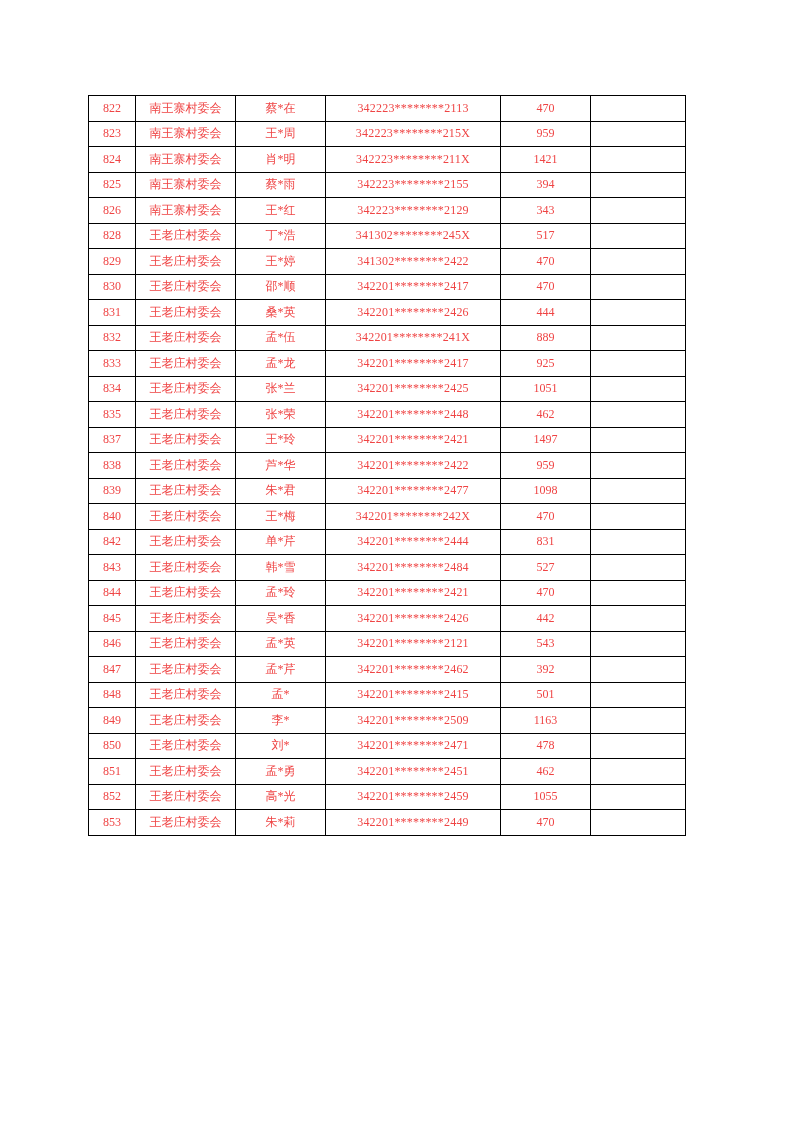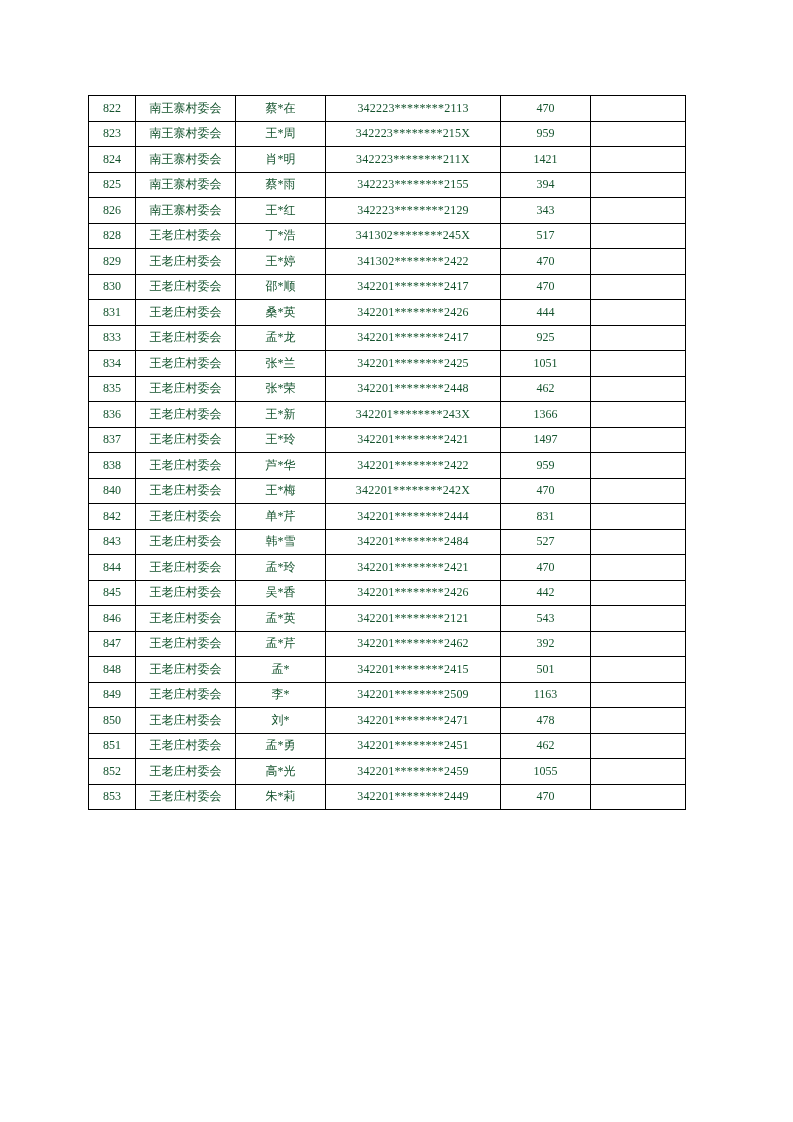--- a/index.html
+++ b/index.html
@@ -7,21 +7,21 @@
     padding: 0;
     background: #ffffff;
   }
   .page {
     position: relative;
     width: 793px;
     height: 1122px;
     background: #ffffff;
     overflow: hidden;
     font-family: "Liberation Serif", "DejaVu Serif", serif;
-    color: #14532d;
+    color: #ef4444;
   }
   table.roster {
     position: absolute;
     left: 88px;
     top: 95px;
     border-collapse: collapse;
     table-layout: fixed;
     width: 567px;
   }
   table.roster td {
@@ -113,20 +113,28 @@
         </tr>
         <tr>
           <td class="cell-no">831</td>
           <td class="cell-village">王老庄村委会</td>
           <td class="cell-name">桑*英</td>
           <td class="cell-id">342201********2426</td>
           <td class="cell-amount">444</td>
           <td class="cell-blank"></td>
         </tr>
         <tr>
+          <td class="cell-no">832</td>
+          <td class="cell-village">王老庄村委会</td>
+          <td class="cell-name">孟*伍</td>
+          <td class="cell-id">342201********241X</td>
+          <td class="cell-amount">889</td>
+          <td class="cell-blank"></td>
+        </tr>
+        <tr>
           <td class="cell-no">833</td>
           <td class="cell-village">王老庄村委会</td>
           <td class="cell-name">孟*龙</td>
           <td class="cell-id">342201********2417</td>
           <td class="cell-amount">925</td>
           <td class="cell-blank"></td>
         </tr>
         <tr>
           <td class="cell-no">834</td>
           <td class="cell-village">王老庄村委会</td>
@@ -137,41 +145,41 @@
         </tr>
         <tr>
           <td class="cell-no">835</td>
           <td class="cell-village">王老庄村委会</td>
           <td class="cell-name">张*荣</td>
           <td class="cell-id">342201********2448</td>
           <td class="cell-amount">462</td>
           <td class="cell-blank"></td>
         </tr>
         <tr>
-          <td class="cell-no">836</td>
-          <td class="cell-village">王老庄村委会</td>
-          <td class="cell-name">王*新</td>
-          <td class="cell-id">342201********243X</td>
-          <td class="cell-amount">1366</td>
-          <td class="cell-blank"></td>
-        </tr>
-        <tr>
           <td class="cell-no">837</td>
           <td class="cell-village">王老庄村委会</td>
           <td class="cell-name">王*玲</td>
           <td class="cell-id">342201********2421</td>
           <td class="cell-amount">1497</td>
           <td class="cell-blank"></td>
         </tr>
         <tr>
           <td class="cell-no">838</td>
           <td class="cell-village">王老庄村委会</td>
           <td class="cell-name">芦*华</td>
           <td class="cell-id">342201********2422</td>
           <td class="cell-amount">959</td>
+          <td class="cell-blank"></td>
+        </tr>
+        <tr>
+          <td class="cell-no">839</td>
+          <td class="cell-village">王老庄村委会</td>
+          <td class="cell-name">朱*君</td>
+          <td class="cell-id">342201********2477</td>
+          <td class="cell-amount">1098</td>
           <td class="cell-blank"></td>
         </tr>
         <tr>
           <td class="cell-no">840</td>
           <td class="cell-village">王老庄村委会</td>
           <td class="cell-name">王*梅</td>
           <td class="cell-id">342201********242X</td>
           <td class="cell-amount">470</td>
           <td class="cell-blank"></td>
         </tr>

